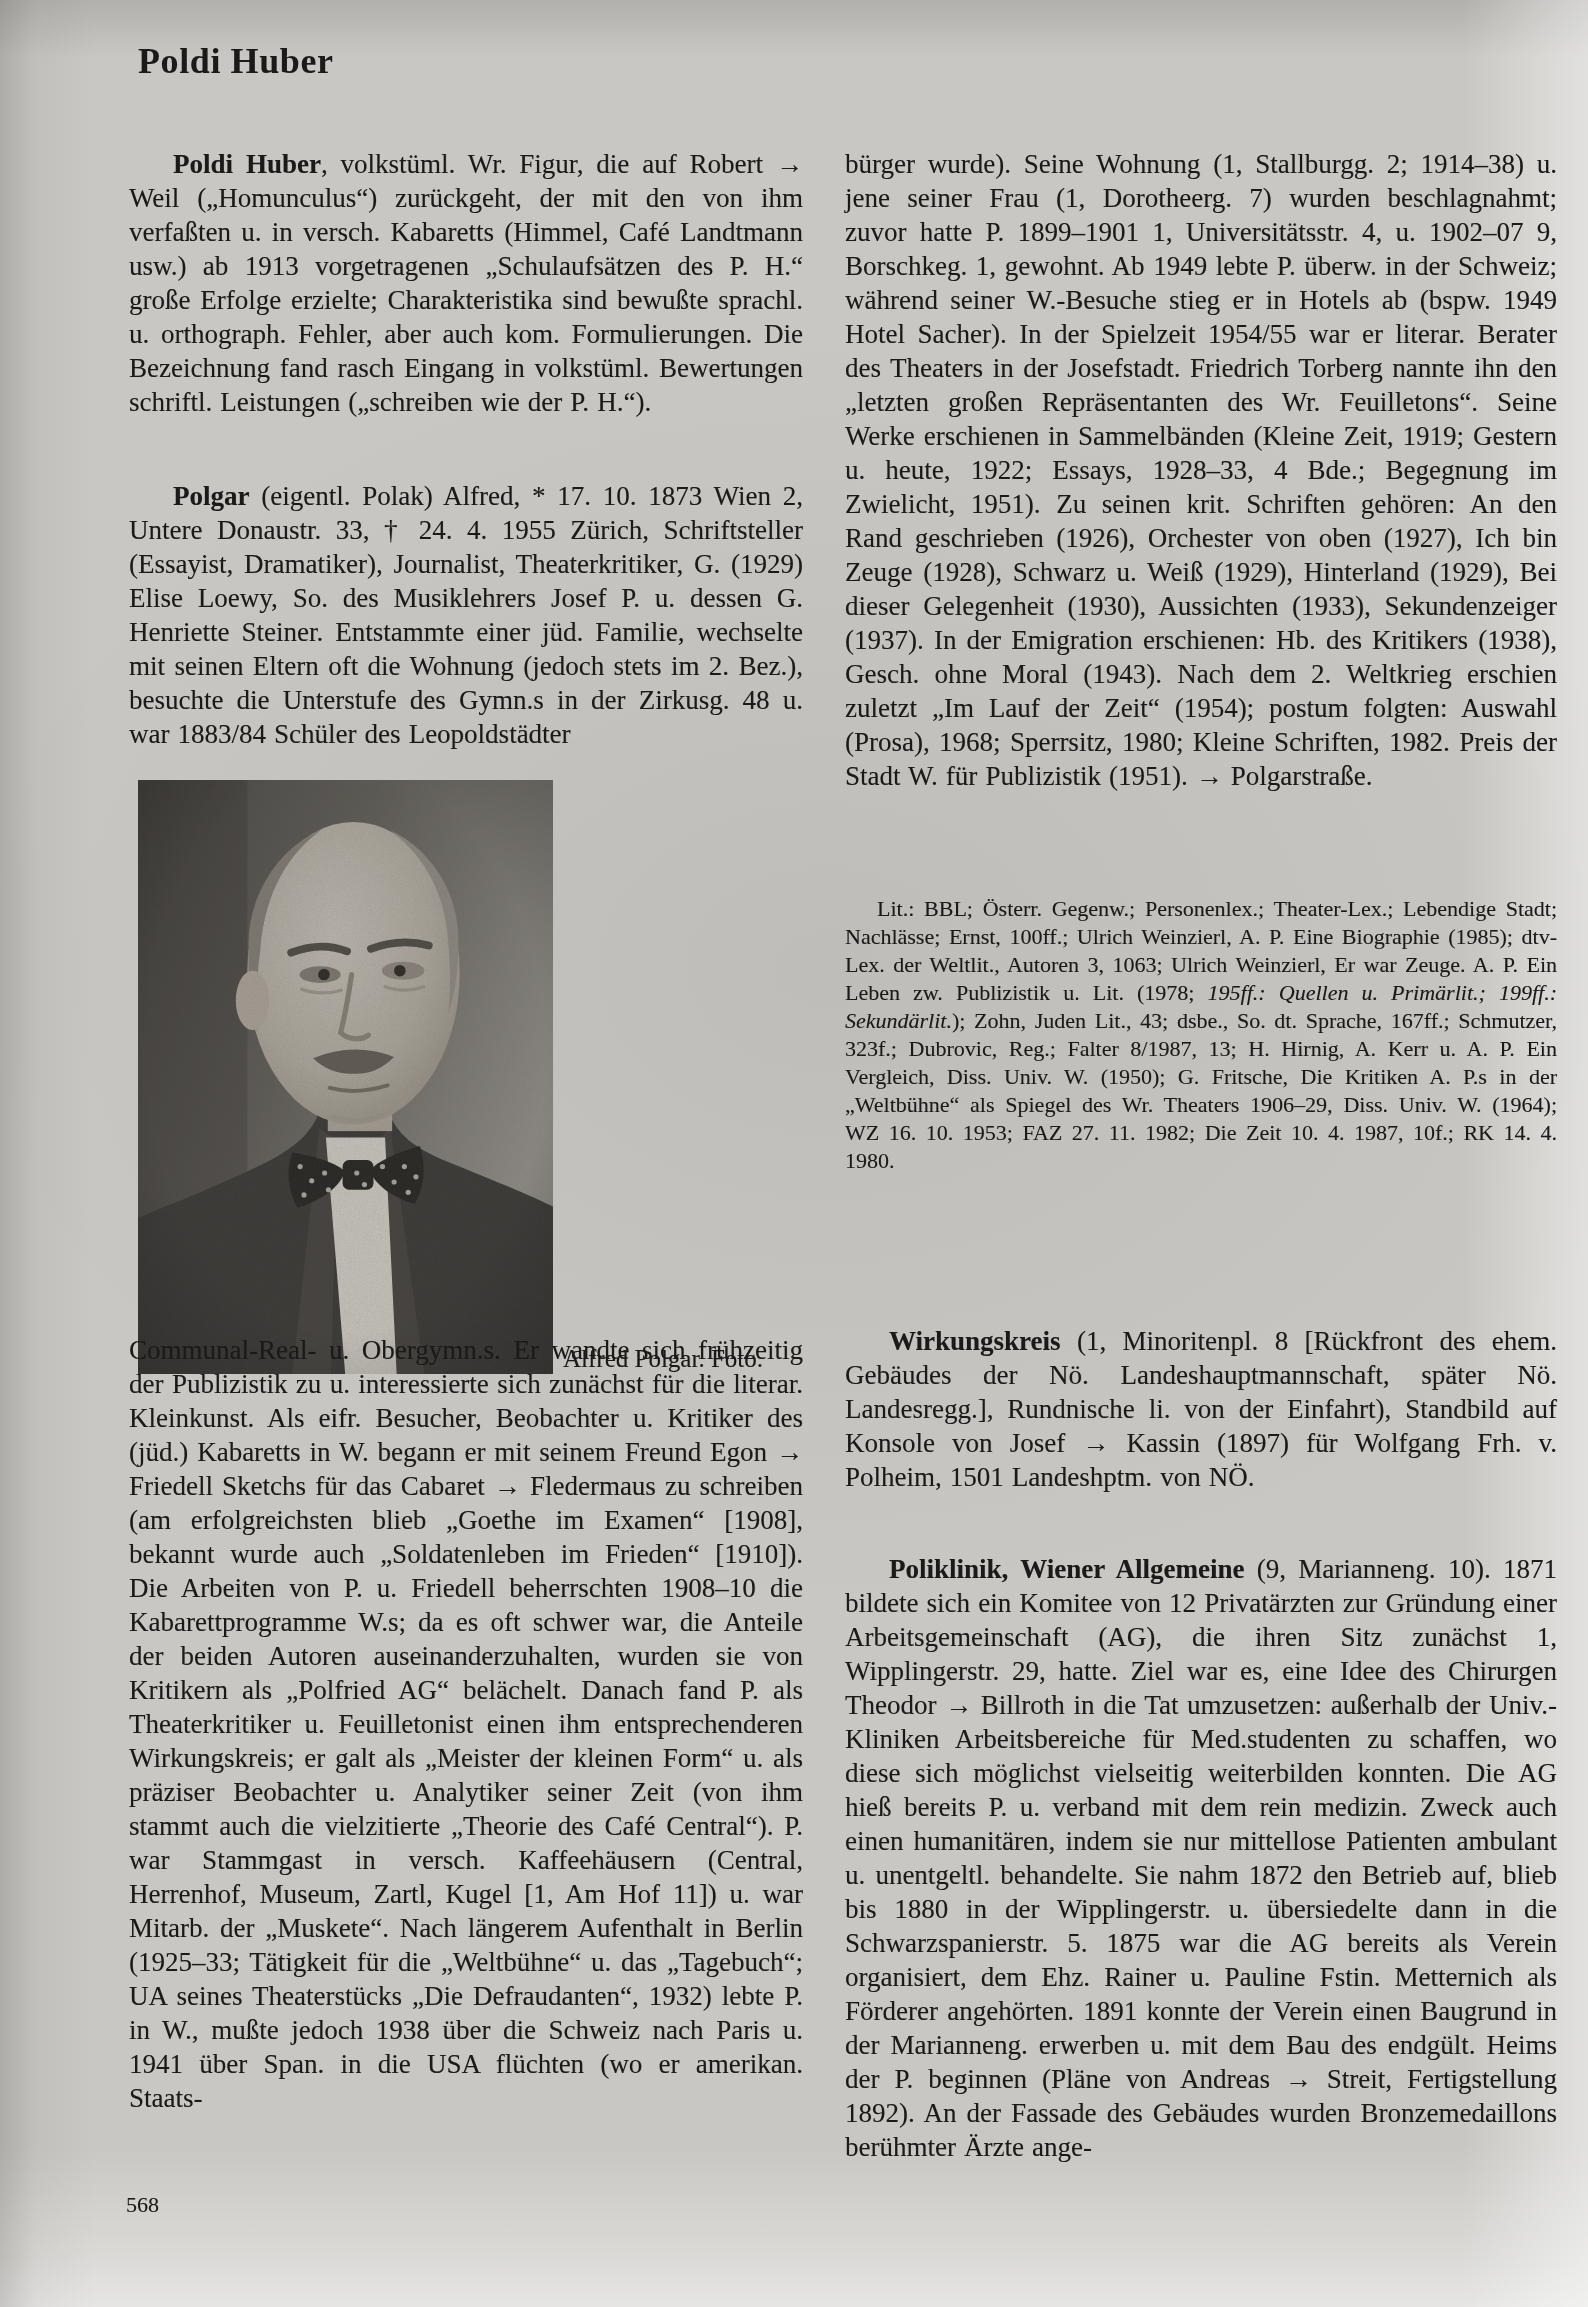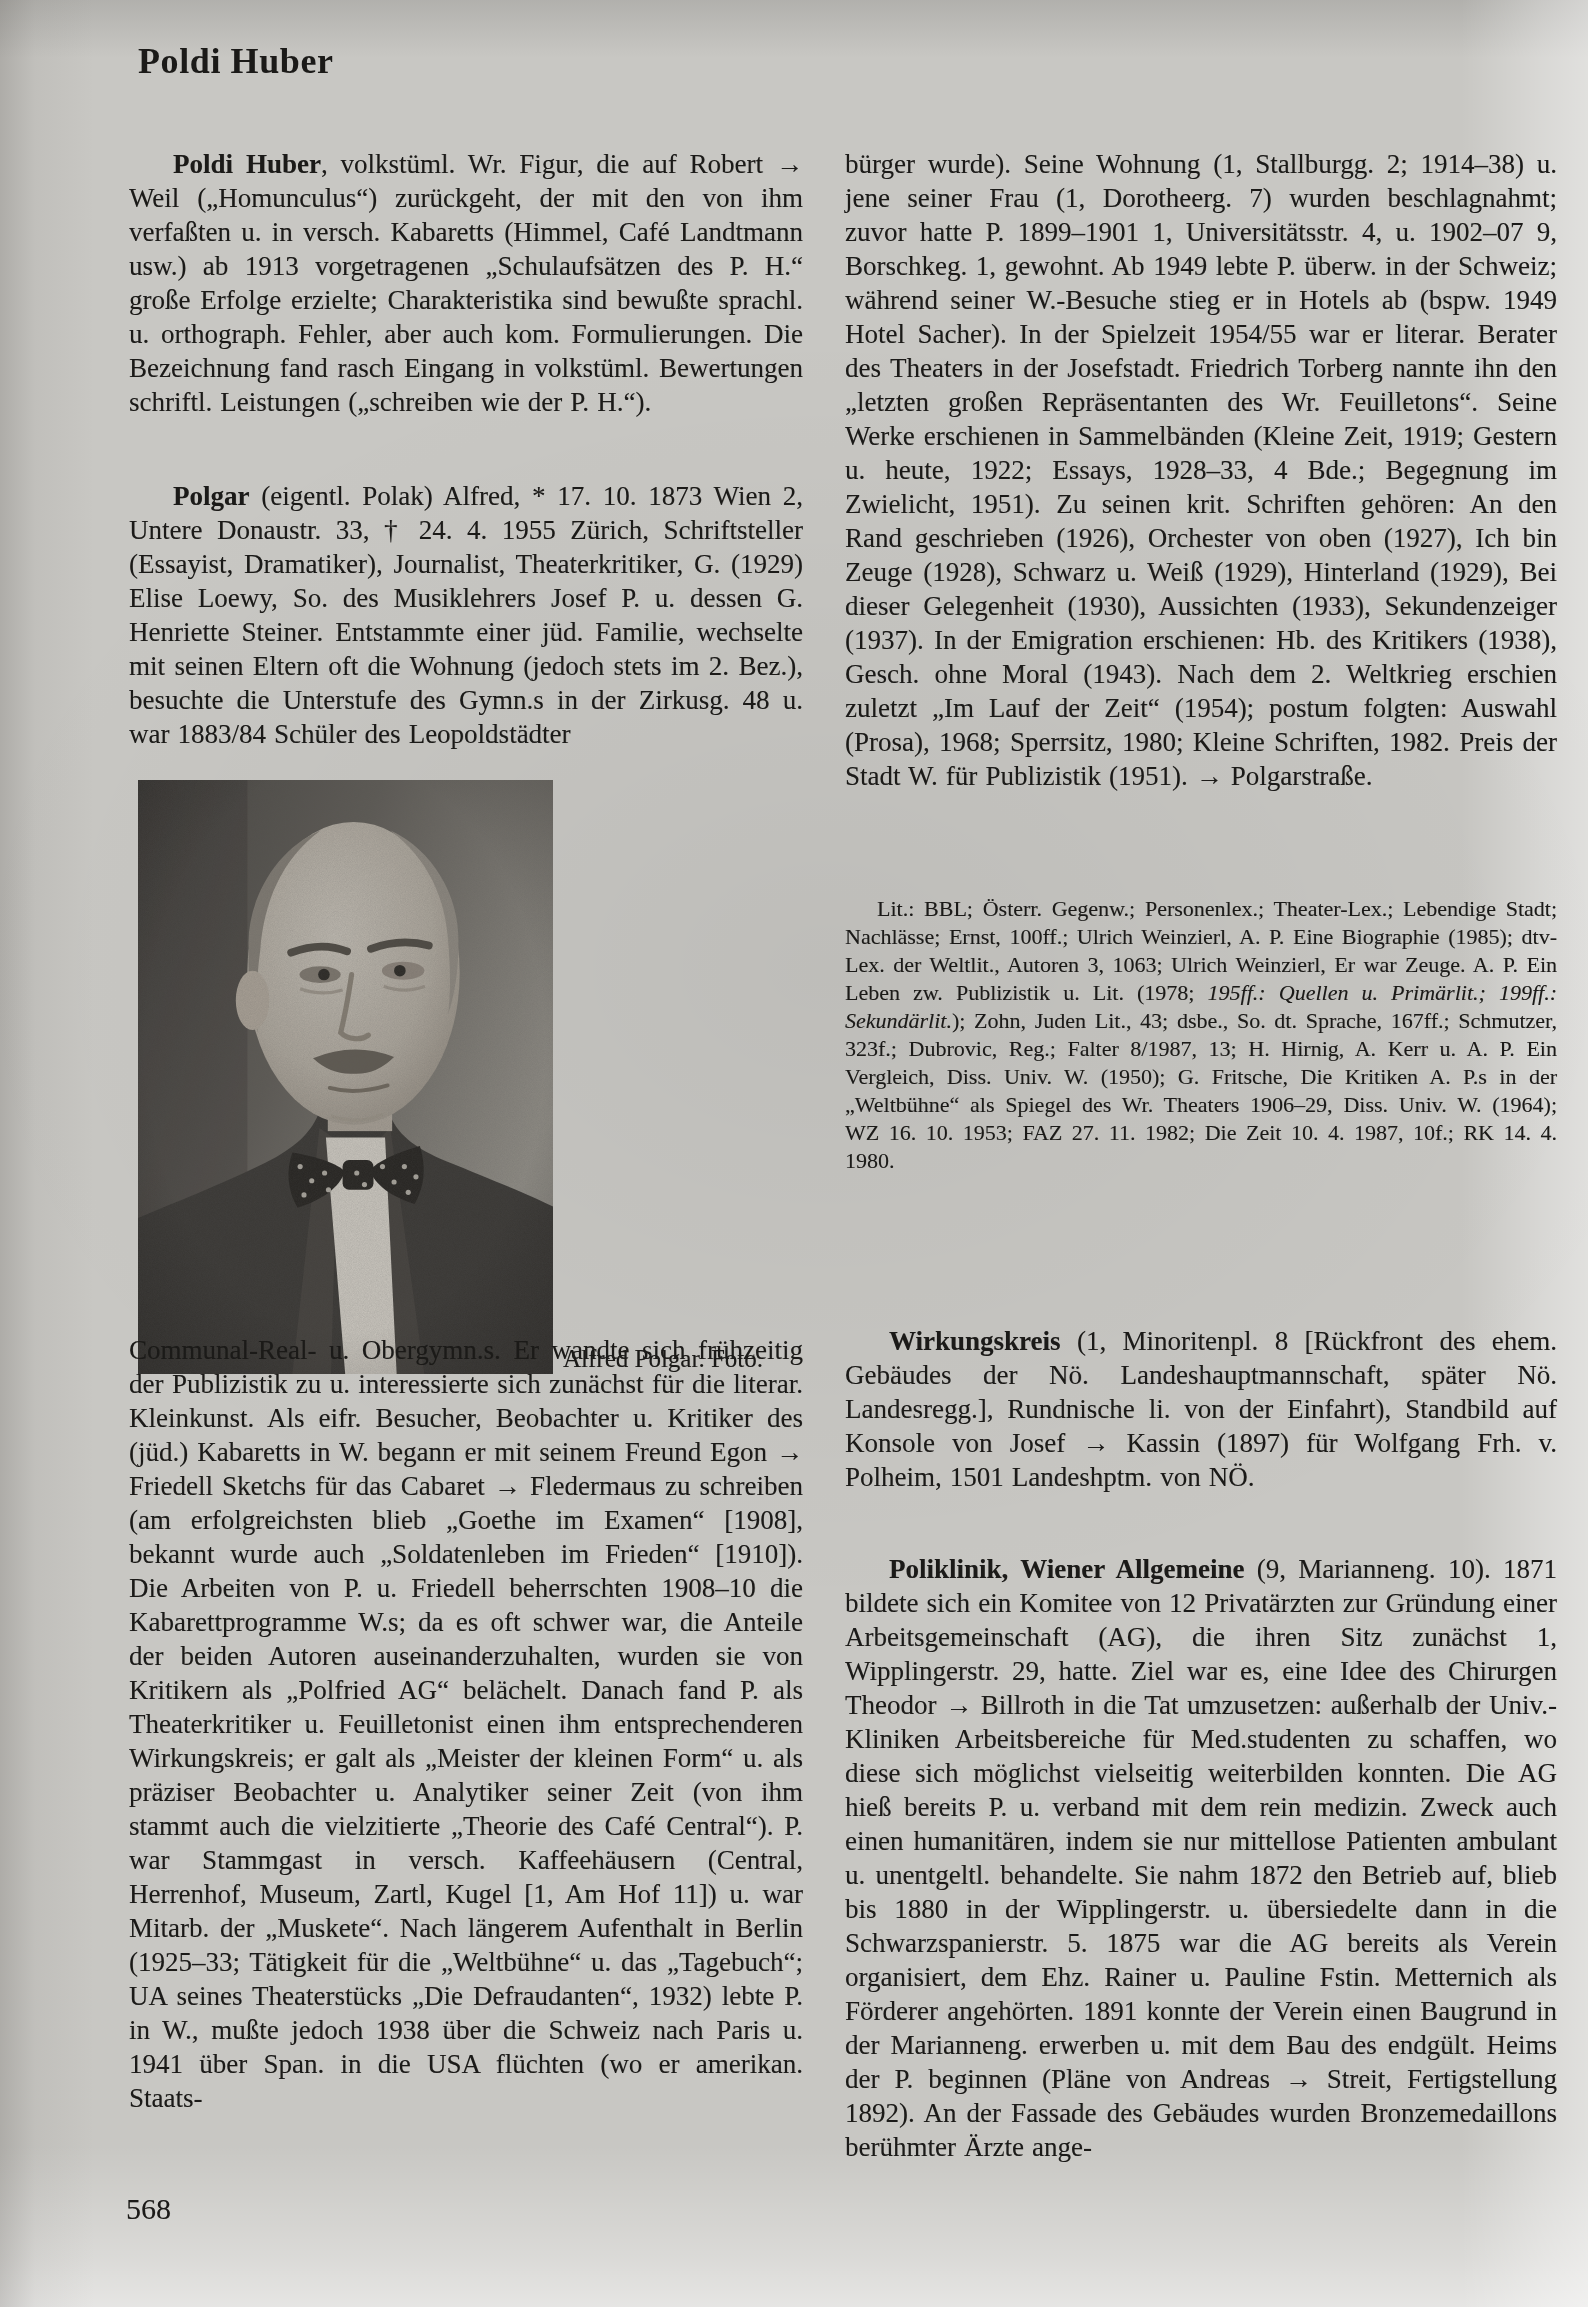--- a/index.html
+++ b/index.html
@@ -49,21 +49,21 @@
     width:415px; height:594px;
   }
   figure.photo svg { display:block; width:415px; height:594px; }
   figcaption {
     position:absolute; left:425px; bottom:1.3px;
     font-size:25px; white-space:nowrap;
     text-shadow:0.3px 0.3px 0.5px rgba(27,26,24,0.30);
   }
   .pagenum {
     position:absolute; left:126px; top:2192px;
-    font-size:30px;
+    font-size:22px;
     text-shadow:0.3px 0.3px 0.5px rgba(27,26,24,0.30);
   }
 </style>
 </head>
 <body>
 
 <div class="page">
 
   <h1 class="running-head">Poldi Huber</h1>
 

